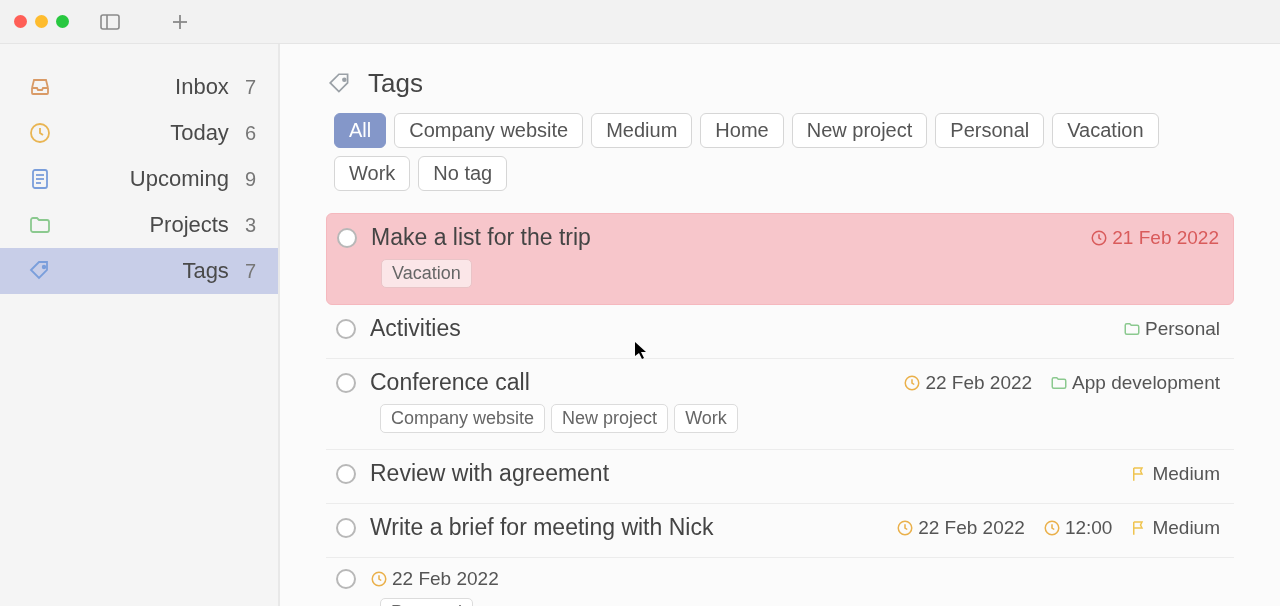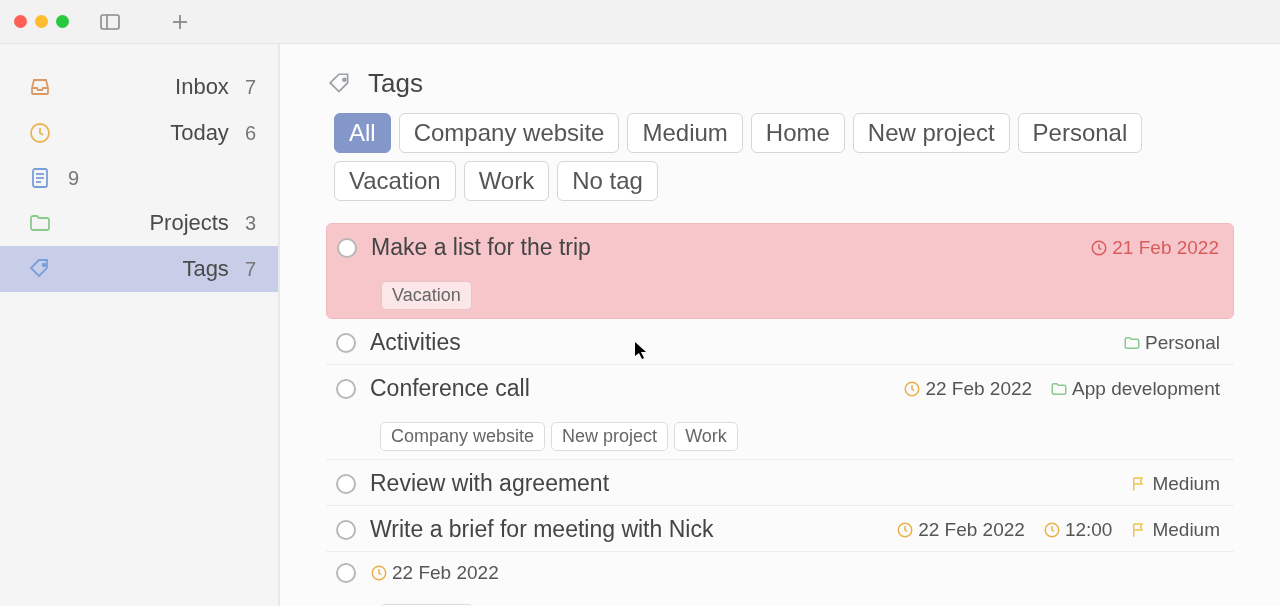--- a/index.html
+++ b/index.html
@@ -70,37 +70,36 @@
   }
   .page-header .hicon { width:28px; height:28px; color:#888; display:flex; align-items:center; justify-content:center;}
   .page-header h1 { font-size:26px; font-weight:500; color:#444; }
 
   .tag-filter-row { display:flex; gap:8px; flex-wrap:wrap; margin-bottom:22px; padding-left:8px; }
   .tag-filter {
     border:1px solid #d6d6d6;
     background:#fff;
     border-radius:6px;
     padding:5px 14px;
-    font-size:24px;
+    font-size:20px;
     color:#555;
     cursor:pointer;
   }
   .tag-filter.active {
     background:#8497c9;
     color:#fff;
     border-color:#8497c9;
   }
 
   .task-list { display:flex; flex-direction:column; }
   .task {
     display:flex;
     flex-direction:column;
-    padding:10px 14px 8px 10px;
+    padding:10px 14px 16px 10px;
     border-bottom:1px solid #ececec;
-    gap:12px;
   }
   .task.highlight {
     background:#f7c6cb;
     border:1px solid #f5b8be;
     border-radius:6px;
   }
   .task-row1 {
     display:flex;
     align-items:center;
     gap:14px;
@@ -205,20 +204,21 @@
       </div>
       <div class="side-item">
         <span class="side-icon">
           <svg width="24" height="24" viewBox="0 0 24 24" fill="none" stroke="#7a9edb" stroke-width="1.8">
             <rect x="5" y="3" width="14" height="18" rx="2"></rect>
             <line x1="8" y1="8" x2="16" y2="8"></line>
             <line x1="8" y1="12" x2="16" y2="12"></line>
             <line x1="8" y1="16" x2="13" y2="16"></line>
           </svg>
         </span>
+        <span class="side-label">Upcoming</span>
         <span class="side-count">9</span>
       </div>
       <div class="side-item">
         <span class="side-icon">
           <svg width="24" height="24" viewBox="0 0 24 24" fill="none" stroke="#8bc98f" stroke-width="1.8">
             <path d="M3 7a2 2 0 012-2h4l2 2h8a2 2 0 012 2v8a2 2 0 01-2 2H5a2 2 0 01-2-2V7z"></path>
           </svg>
         </span>
         <span class="side-label">Projects</span>
         <span class="side-count">3</span>

